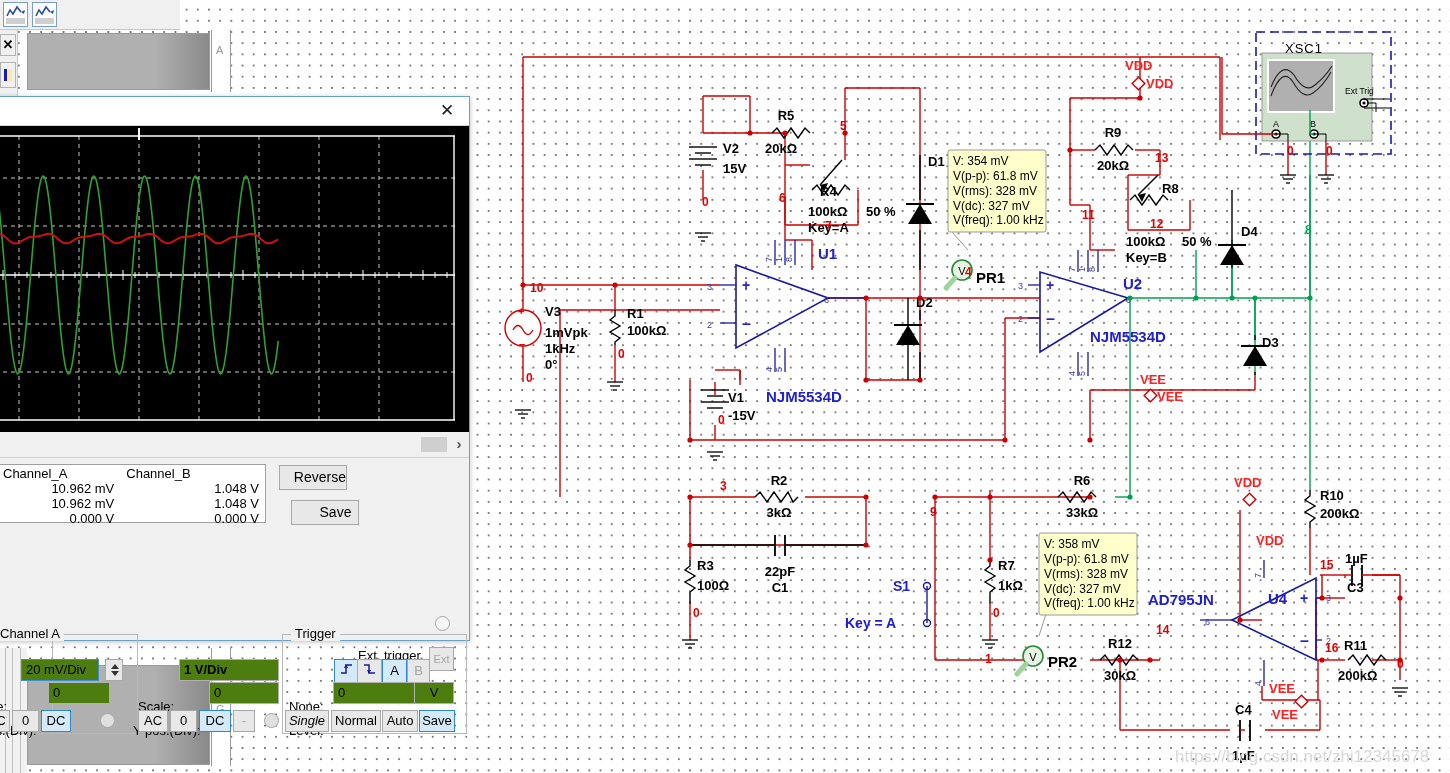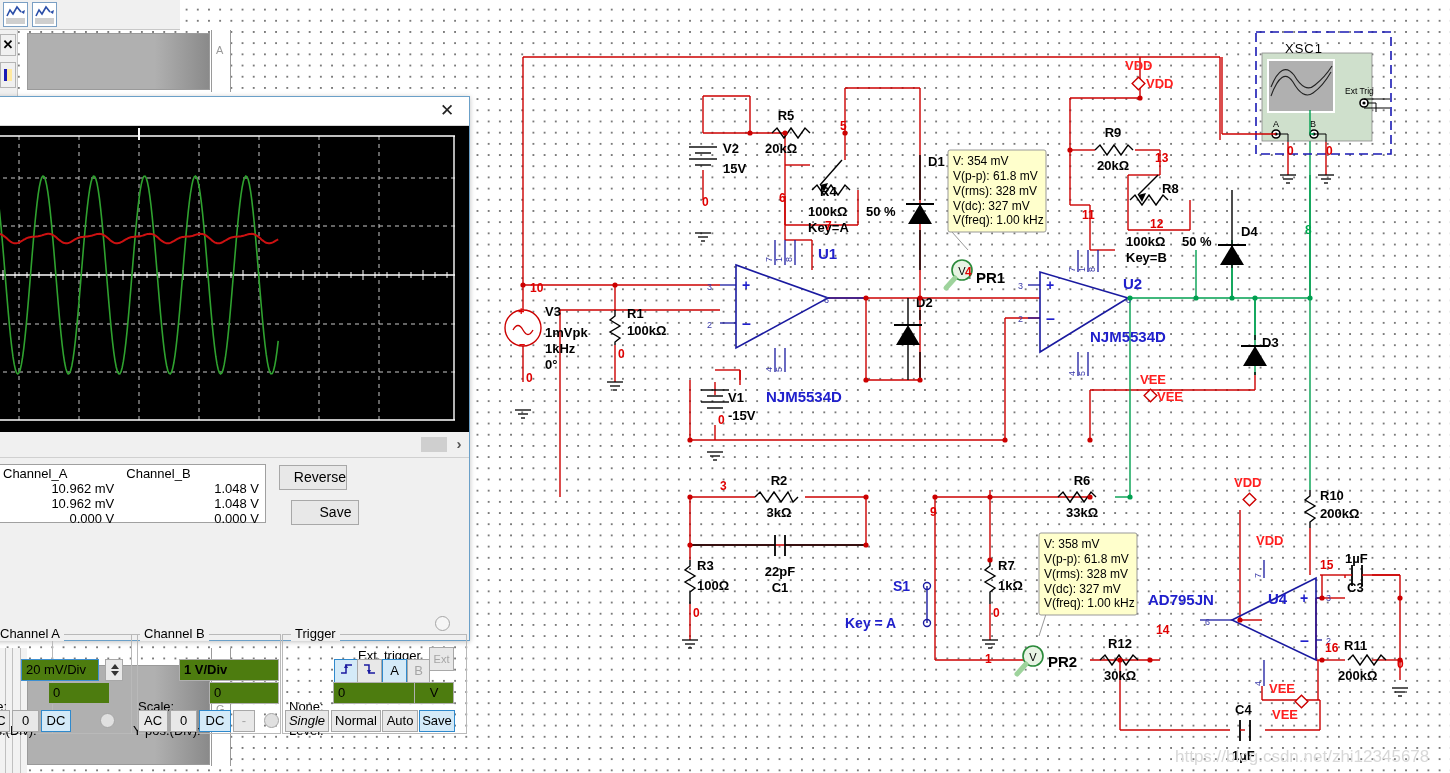--- a/index.html
+++ b/index.html
@@ -938,23 +938,20 @@
     <span class="a"></span>
       <span class="b"></span>
   </div>
   <div class="lbl" style="left:-24px; top:594px;">Y pos.(Div):</div>
   <div class="tinput" style="left:55px; top:585px; width:62px;">0</div>
   <div class="sbtn" style="left:-10px; top:613px; width:27px;">AC</div>
   <div class="sbtn" style="left:19px; top:613px; width:27px;">0</div>
   <div class="sbtn sel" style="left:48px; top:613px; width:30px;">DC</div>
   <div class="radio" style="left:107px; top:616px;"></div>
 
-  <div class="fieldset" style="left:138px; top:537px; width:150px; height:100px;">
-    <span class="fs-legend">Channel B</span>
-  </div>
   <div class="lbl" style="left:145px; top:570px;">Scale:</div>
   <div class="tinput" style="left:186px; top:562px; width:100px;font-weight:bold;">1  V/Div</div>
   <div class="lbl" style="left:140px; top:594px;">Y pos.(Div):</div>
   <div class="tinput" style="left:216px; top:585px; width:70px;">0</div>
   <div class="sbtn" style="left:145px; top:613px; width:30px;">AC</div>
   <div class="sbtn" style="left:177px; top:613px; width:27px;">0</div>
   <div class="sbtn sel" style="left:206px; top:613px; width:32px;">DC</div>
   <div class="sbtn dis" style="left:240px; top:613px; width:22px;">-</div>
   <div class="radio" style="left:271px; top:616px;"></div>
 

